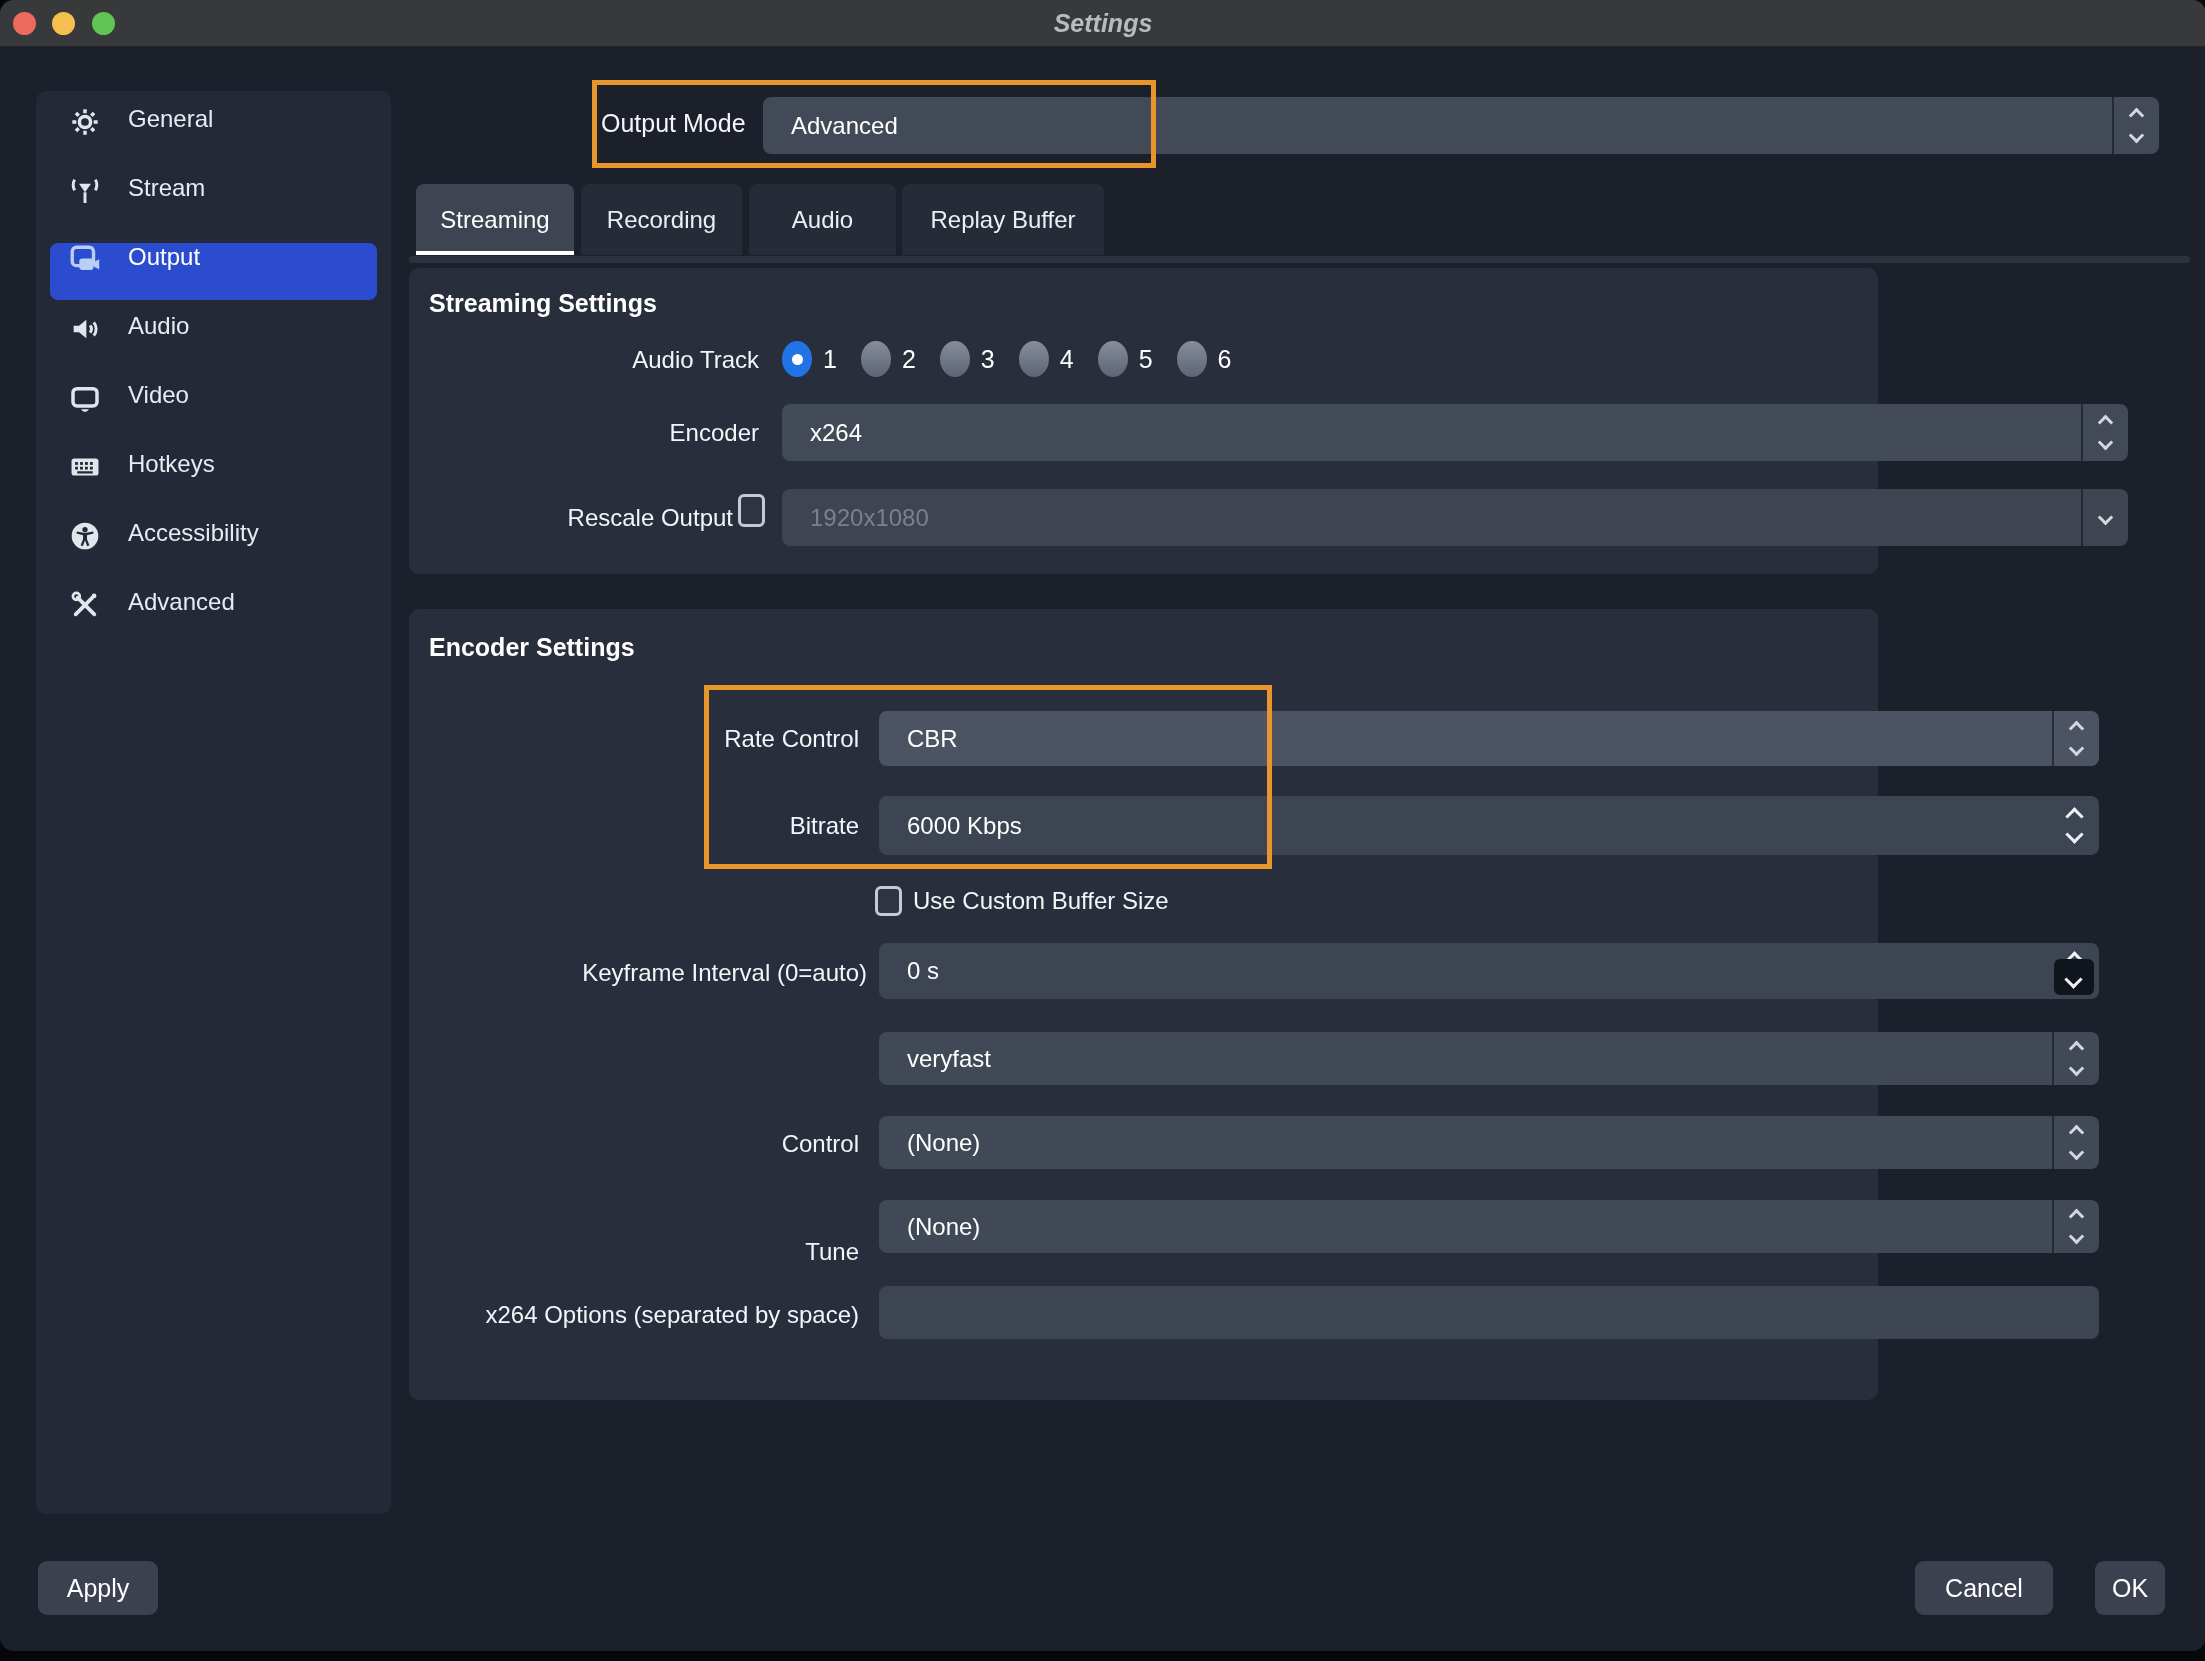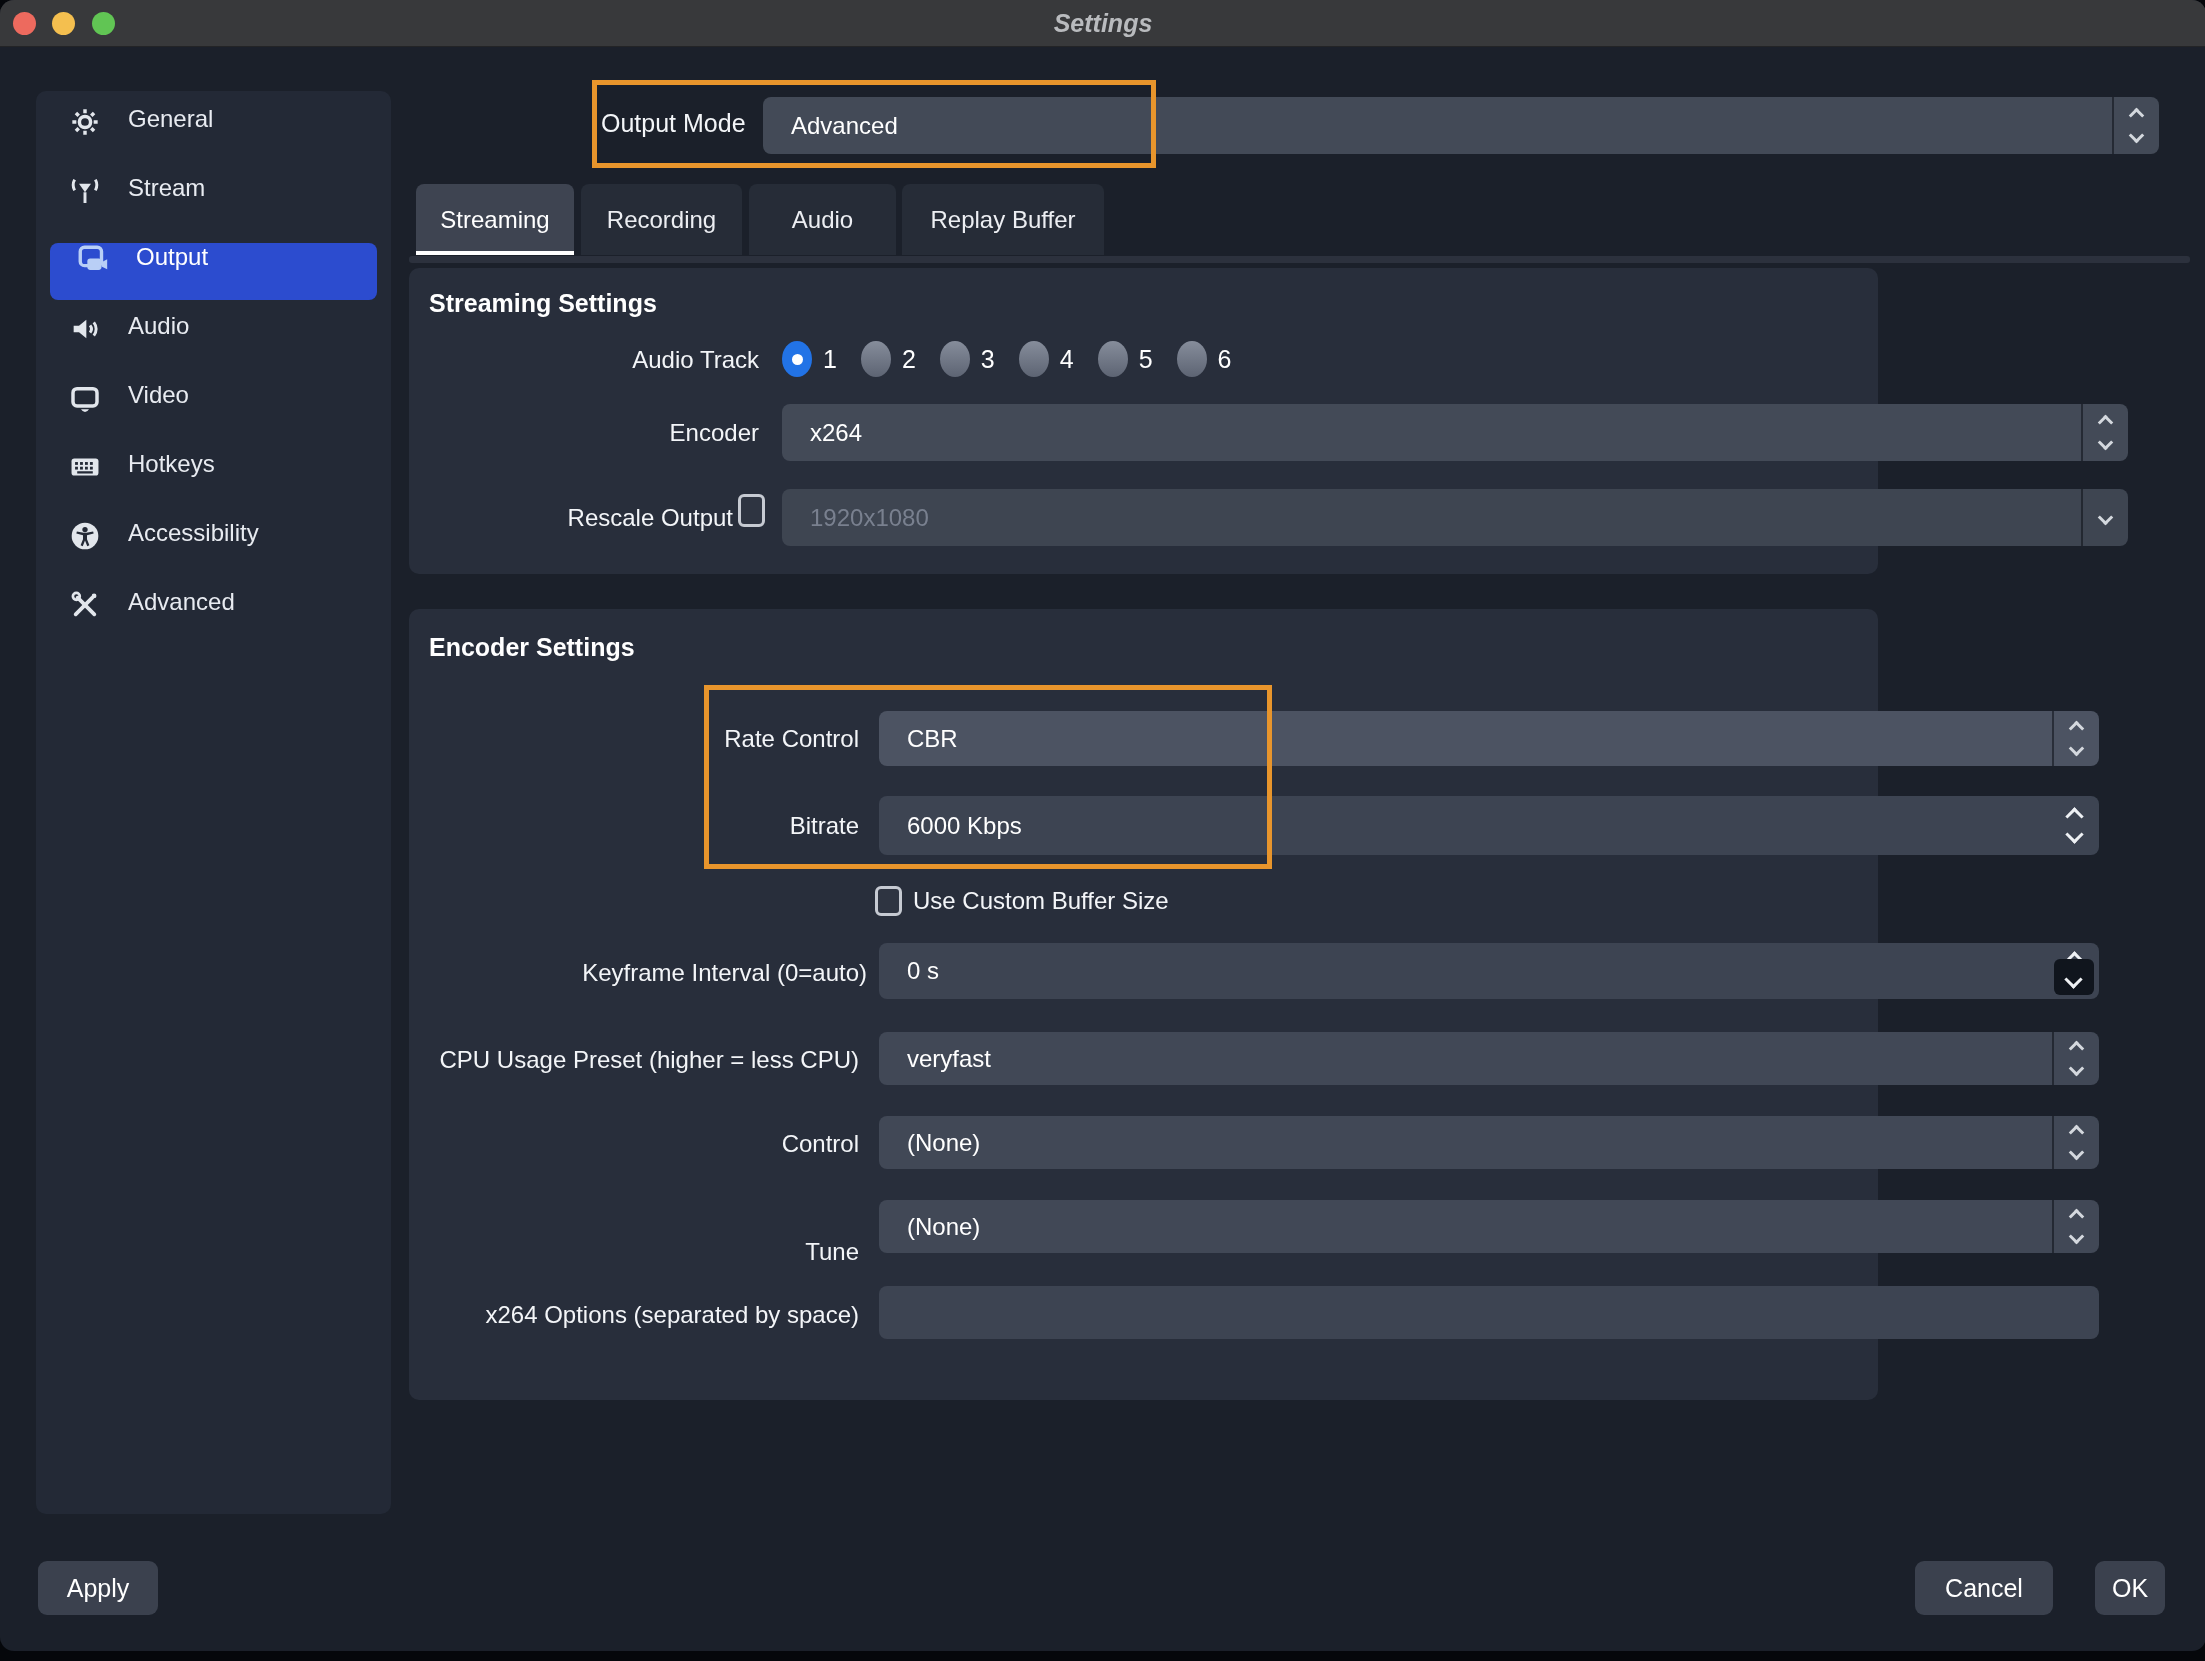--- a/index.html
+++ b/index.html
@@ -11,21 +11,21 @@
   .title{ position:absolute; left:0; right:0; top:0; height:47px; line-height:47px; text-align:center; color:#b9bbbe; font-size:25px; font-weight:700;font-style:italic; }
   .tl{ position:absolute; top:12px; width:23px; height:23px; border-radius:50%; }
   .tl.red{ left:13px; background:#ed6a5e; }
   .tl.yellow{ left:52px; background:#f4bf4f; }
   .tl.green{ left:92px; background:#61c554; }
 
   
   .sidebar{ position:absolute; left:36px; top:91px; width:355px; height:1423px; background:#232936; border-radius:10px; padding-top:14px; }
   .side-item{ position:relative; height:57px; margin:0 14px 12px 14px; display:flex; align-items:flex-start; border-radius:8px; color:#e8ebf1; font-size:24px; }
   .side-item .ic{ width:34px; height:34px; margin-left:18px; margin-right:26px; display:flex; align-items:center; justify-content:center; flex:0 0 34px; }
-  .side-item.selected{ background:#2c4ccf; color:#ffffff;padding-left:8px; }
+  .side-item.selected{ background:#2c4ccf; color:#ffffff; }
 
   
   .om-label{ position:absolute; left:601px; top:95px; height:57px; line-height:57px; color:#f3f5f8; font-size:25px; }
   .combo{ position:absolute; background:#434a57; border-radius:8px; color:#ffffff; font-size:24px; }
   .combo .val{ position:absolute; left:28px; top:0; bottom:0; display:flex; align-items:center; }
   .combo .stepper{ position:absolute; right:0; top:0; bottom:0; width:47px; border-left:2px solid rgba(12,16,24,.55); display:flex; flex-direction:column; align-items:center; justify-content:center; gap:9px; }
   .combo.disabled .val{ color:#79808f; }
   .chev{ width:13px; height:13px; border-left:3px solid #d4d8de; border-top:3px solid #d4d8de; }
   .chev.up{ transform:rotate(45deg) }
   .chev.down{ transform:rotate(225deg) }
@@ -282,21 +282,20 @@
 
     <div class="rowlab" style="left:8px; top:346px; width:450px; height:36px; line-height:36px;">Keyframe Interval (0=auto)</div>
     <div class="spin" style="left:470px; top:334px; width:1220px; height:56px;">
       <span class="val">0 s</span>
       <i class="chev up" style="top:11px;"></i>
       <span class="downbox">
           <i class="chev down" style="right:auto; bottom:auto;"></i>
         </span>
     </div>
 
-    <div class="rowlab" style="left:0; top:433px; width:450px; height:36px; line-height:36px;">CPU Usage Preset (higher = less CPU)</div>
     <div class="combo" style="left:470px; top:423px; width:1220px; height:53px; background:#414856;">
       <span class="val">veryfast</span>
       <span class="stepper">
         <i class="chev up small"></i>
         <i class="chev down small"></i>
       </span>
     </div>
 
     <div class="rowlab" style="left:0; top:517px; width:450px; height:36px; line-height:36px;">Control</div>
     <div class="combo" style="left:470px; top:507px; width:1220px; height:53px; background:#414856;">

